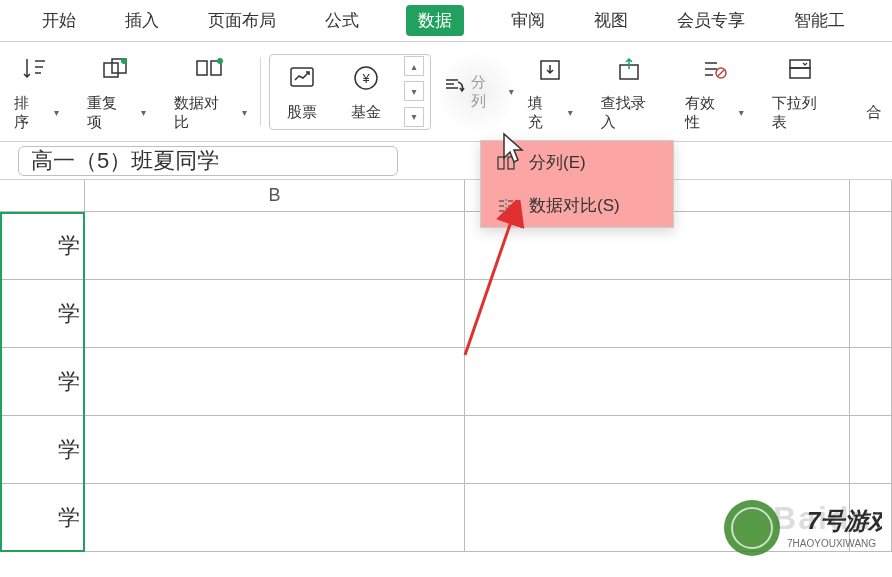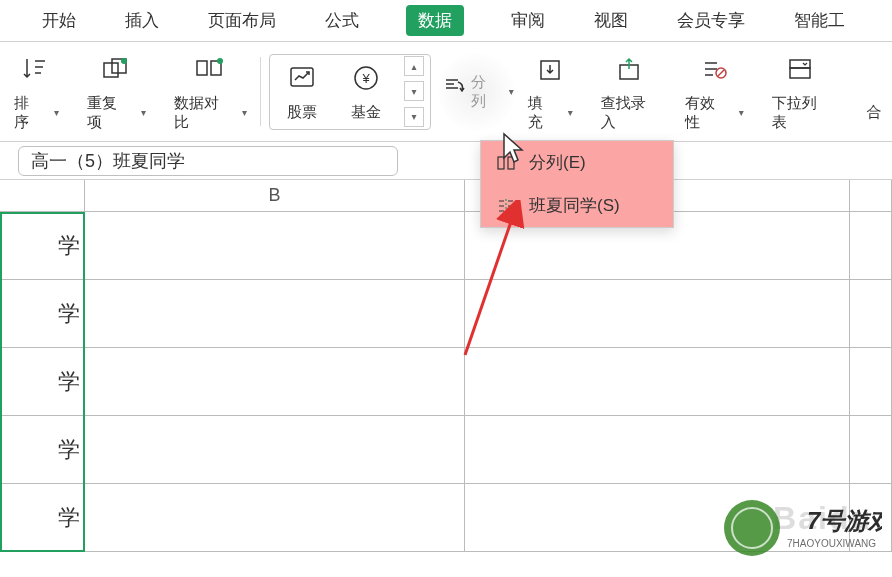--- a/index.html
+++ b/index.html
@@ -124,21 +124,21 @@
       display: flex;
       align-items: center;
       height: 38px;
       border-bottom: 1px solid #d0d0d0;
       padding-left: 18px;
     }
     .formula-input {
       border: 1px solid #c0c0c0;
       border-radius: 6px;
       padding: 4px 12px;
-      font-size: 18px;
+      font-size: 22px;
       width: 380px;
       height: 30px;
       color: #333;
     }
     
     
     .col-headers {
       display: flex;
       height: 32px;
       background: #fff;
@@ -464,21 +464,21 @@
     <span>分列(E)</span>
   </div>
   <div class="dropdown-item">
     <div class="dropdown-icon">
       <svg width="20" height="20" viewBox="0 0 20 20">
         <path d="M3 5 L8 5 M3 10 L8 10 M3 15 L8 15" stroke="#333" stroke-width="1.2"></path>
         <path d="M12 5 L17 5 M12 10 L17 10 M12 15 L17 15" stroke="#333" stroke-width="1.2"></path>
         <path d="M10 3 L10 17" stroke="#22a060" stroke-width="1.2" stroke-dasharray="2 2"></path>
       </svg>
     </div>
-    <span>班夏同学(S)</span>
+    <span>数据对比(S)</span>
   </div>
 </div>
 
 <div class="cursor-pointer">
   <svg width="28" height="34" viewBox="0 0 28 34">
     <path d="M4 2 L4 26 L10 20 L14 30 L18 28 L14 18 L22 18 Z" fill="#fff" stroke="#333" stroke-width="1.5"></path>
   </svg>
 </div>
 
 <div class="red-arrow">

